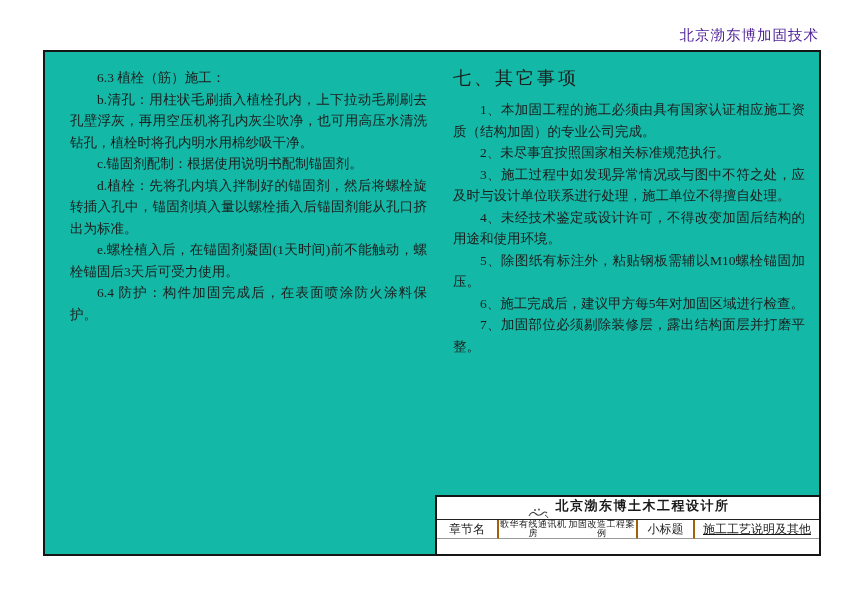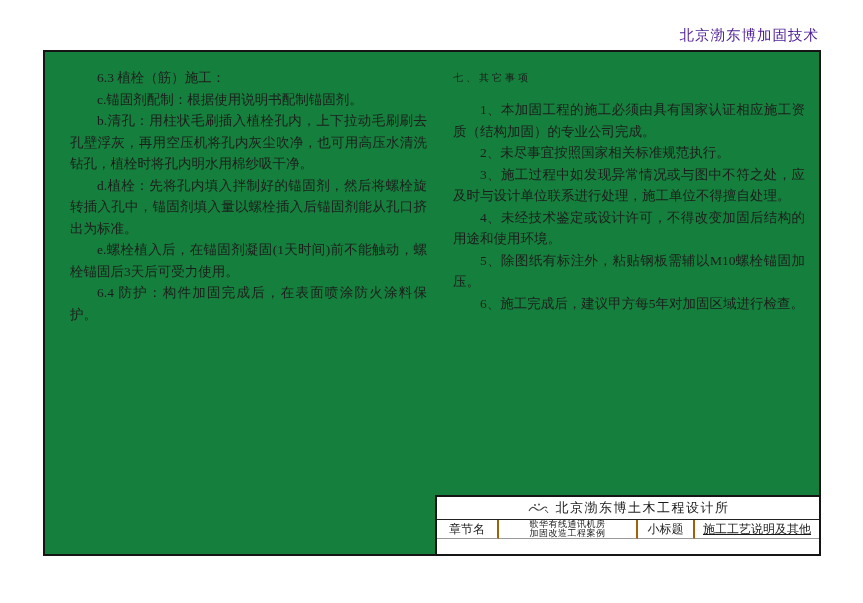--- a/index.html
+++ b/index.html
@@ -13,101 +13,102 @@
   }
   .brand{
     position:absolute;top:26px;right:44px;
     font-size:14.5px;letter-spacing:1px;color:#4c1d95;
   }
   .content-box{
     position:absolute;left:43px;top:50px;
     width:778px;height:506px;
     border:2px solid #151515;
     box-sizing:border-box;
-    background:#15803d;
+    background:#14b8a6;
   }
   .cols{display:flex;}
   .col-left{width:357px;padding:15px 0 0 25px;box-sizing:content-box;}
   .col-right{width:352px;padding:15px 14px 0 26px;}
   .para{
     margin:0;
     font-size:13.5px;
     line-height:21.5px;
     text-indent:2em;
     text-align:justify;
   }
   .right-heading{
     margin:0 0 10px 0;
-    font-size:10px;
+    font-size:18px;
     letter-spacing:3px;
     line-height:22px;
   }
   .title-block{
     position:absolute;right:0;bottom:0;
     width:384px;height:59px;
     border-top:2px solid #151515;
     border-left:2px solid #151515;
     box-sizing:border-box;
     background:#fff;
     font-family:"Liberation Serif","DejaVu Serif",serif;
   }
   .tb-row1{
     height:22px;
     border-bottom:1px solid #222;
-    display:flex;align-items:center;justify-content:center;
+    display:flex;justify-content:center;
     gap:7px;
-    font-size:13px;letter-spacing:1.5px;color:#1a1a1a;
+    font-size:13px;letter-spacing:1.5px;color:#1a1a1a;font-weight:bold;
   }
   .tb-grid{
     display:grid;
     grid-template-columns:62px 139px 57px 1fr;
     grid-template-rows:19px 15px;
   }
   .tb-cell{
     display:flex;align-items:center;justify-content:center;
     border-right:2px solid #a16207;
     border-bottom:1px solid #9a9a9a;
     font-size:12px;color:#1a1a1a;
     overflow:hidden;text-align:center;
   }
   .tb-cell.last-col{border-right:none;text-decoration:underline;}
   .tb-cell.last-row{border-bottom:none;margin-top:48px;}
   .tb-project{
-    flex-direction:column;line-height:9.5px;font-size:9px;
+    flex-direction:row;line-height:9.5px;font-size:9px;
     letter-spacing:0.5px;
   }
   .tb-mono{
     font-family:"Liberation Sans","DejaVu Sans",sans-serif;
     font-weight:bold;font-size:11px;letter-spacing:0.5px;
   }
   .logo-icon{display:inline-flex;align-items:flex-end;}
 </style>
 </head>
 <body>
 
 <div class="brand">北京渤东博加固技术</div>
 
 <div class="content-box">
   <div class="cols">
     <div class="col-left">
       <p class="para">6.3 植栓（筋）施工：</p>
+      <p class="para">b.清孔：用柱状毛刷插入植栓孔内，上下拉动毛刷刷去孔壁浮灰，再用空压机将孔内灰尘吹净，也可用高压水清洗钻孔，植栓时将孔内明水用棉纱吸干净。</p>
       <p class="para">c.锚固剂配制：根据使用说明书配制锚固剂。</p>
-      <p class="para">b.清孔：用柱状毛刷插入植栓孔内，上下拉动毛刷刷去孔壁浮灰，再用空压机将孔内灰尘吹净，也可用高压水清洗钻孔，植栓时将孔内明水用棉纱吸干净。</p>
       <p class="para">d.植栓：先将孔内填入拌制好的锚固剂，然后将螺栓旋转插入孔中，锚固剂填入量以螺栓插入后锚固剂能从孔口挤出为标准。</p>
       <p class="para">e.螺栓植入后，在锚固剂凝固(1天时间)前不能触动，螺栓锚固后3天后可受力使用。</p>
       <p class="para">6.4 防护：构件加固完成后，在表面喷涂防火涂料保护。</p>
     </div>
     <div class="col-right">
       <p class="right-heading">七、其它事项</p>
       <p class="para">1、本加固工程的施工必须由具有国家认证相应施工资质（结构加固）的专业公司完成。</p>
       <p class="para">2、未尽事宜按照国家相关标准规范执行。</p>
       <p class="para">3、施工过程中如发现异常情况或与图中不符之处，应及时与设计单位联系进行处理，施工单位不得擅自处理。</p>
       <p class="para">4、未经技术鉴定或设计许可，不得改变加固后结构的用途和使用环境。</p>
       <p class="para">5、除图纸有标注外，粘贴钢板需辅以M10螺栓锚固加压。</p>
       <p class="para">6、施工完成后，建议甲方每5年对加固区域进行检查。</p>
+      <p class="para">7、加固部位必须剔除装修层，露出结构面层并打磨平整。</p>
     </div>
   </div>
 
   <div class="title-block">
     <div class="tb-row1">
       <span class="logo-icon">
         <svg width="22" height="12" viewBox="0 0 22 12">
           <path d="M2 9 Q5 3 9 7 Q12 10 16 6 Q18 4 20 6" fill="none" stroke="#444" stroke-width="1.1"></path>
           <circle cx="8" cy="3" r="0.9" fill="#444"></circle>
           <circle cx="12" cy="2.5" r="0.9" fill="#444"></circle>

